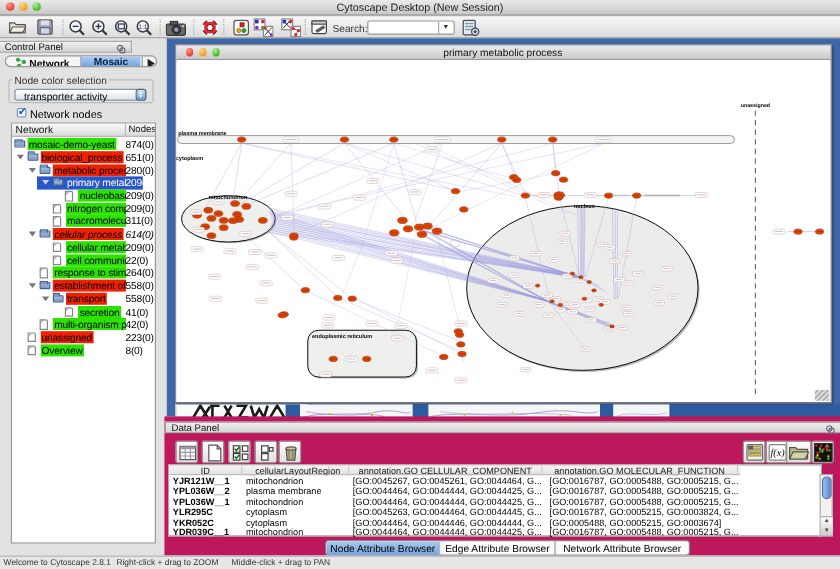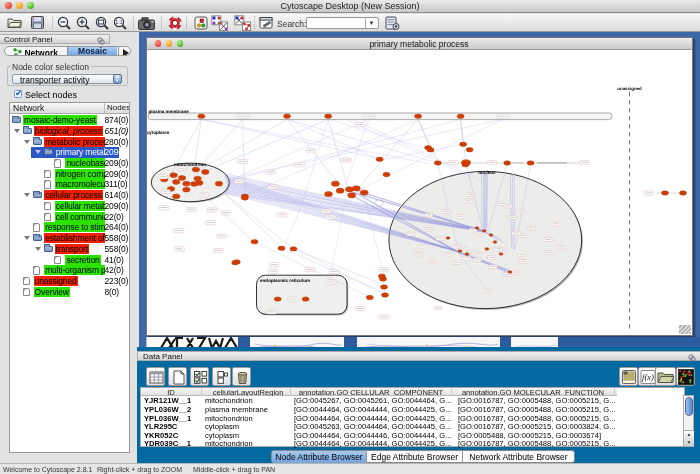--- a/index.html
+++ b/index.html
@@ -70,21 +70,21 @@
   background:#fff; border:1px solid #777; box-shadow:1.5px 1.5px 2px rgba(0,0,0,0.4); }
 #nettitle { position:absolute; left:0; top:0; width:100%; height:12.5px;
   background:linear-gradient(#ececec,#c9c9c9); border-bottom:1px solid #999;
   font-size:8.5px; color:#111; text-align:center; padding-top:1px; }
 #netcanvas { position:absolute; left:0; top:13px; width:545px; height:284px; background:#fff; }
 #grip { position:absolute; right:1px; bottom:1px; width:12px; height:9px;
   background:repeating-linear-gradient(135deg,#ddd 0,#ddd 1px,#999 2px,#ddd 3px); }
 .frag { position:absolute; top:305px; height:10.5px; }
 
 
-#dpanel { left:137px; top:347px; width:563px; height:116px; background:#0369a1; }
+#dpanel { left:137px; top:347px; width:563px; height:116px; background:#be185d; }
 #dpanel .ptitle { position:absolute; left:0; top:4px; width:563px; height:10px;
   background:linear-gradient(#efefef,#d5d5d5); border:1px solid #aaa; border-right:none;
   font-size:8px; color:#111; padding:0 0 0 5px; line-height:9.5px; }
 .dtb { position:absolute; top:20px; width:19px; height:19px;
   background:linear-gradient(#fdfdfd,#e0e0e0); border:1px solid #999; border-radius:2px; }
 .dtb svg { position:absolute; left:0.5px; top:0.5px; }
 #dtable { position:absolute; left:3px; top:40px; width:545px; height:60px;
   background:#fff; border:1px solid #aaa; font-size:7.6px; }
 #dhdr { position:absolute; left:0; top:0; width:476px; height:7.5px;
   background:linear-gradient(#f6f6f6,#e2e2e2); border-bottom:1px solid #bbb; color:#222; }
@@ -234,33 +234,33 @@
         <b style="position:relative;top:0px">Network</b></span>
       <span class="seg" style="left:62px;width:50px;background:linear-gradient(#aecdf2,#649fe2);border-left:1px solid #88a;">
         <b style="color:#0d1f3c">Mosaic</b></span>
       <span class="seg" style="left:113px;width:14px;border-left:1px solid #999;">
         <span style="display:inline-block;width:0;height:0;border-top:4px solid transparent;border-bottom:4px solid transparent;border-left:6px solid #222;margin-top:2px"></span></span>
     </div>
     <div id="gbox"></div>
     <div id="gboxlbl">Node color selection</div>
     <div id="combo">transporter activity<span class="btn">▲<br>▼</span></div>
     <div id="chk"></div>
-    <div id="chklbl">Select nodes</div>
+    <div id="chklbl">Network nodes</div>
     <div id="treebox">
       <div id="treehdr">
           <span style="position:absolute;left:3px">Network</span>
           <span class="h2">Nodes</span>
         </div>
       <div id="tree">
 <div class="trow" style="top:0.6px;">
             <span class="fold" style="left:2.0px"></span>
             <span class="lbl" style="left:13.0px;max-width:82.0px;background:#2ce300;">mosaic-demo-yeast</span>
             <span class="cnt" style="color:#000">874(0)</span>
           </div>
-<div class="trow" style="top:11.3px;font-style:italic;">
+<div class="trow" style="top:11.3px;">
             <span class="tri" style="left:3.5999999999999996px;border-top-color:#777"></span>
             <span class="fold" style="left:12.6px"></span>
             <span class="lbl" style="left:23.6px;max-width:71.4px;background:#f02000;">biological_process</span>
             <span class="cnt" style="color:#000">651(0)</span>
           </div>
 <div class="trow" style="top:22px;">
             <span class="tri" style="left:14.2px;border-top-color:#777"></span>
             <span class="fold" style="left:23.2px"></span>
             <span class="lbl" style="left:34.2px;max-width:60.8px;background:#f02000;">metabolic process</span>
             <span class="cnt" style="color:#000">280(0)</span>
@@ -279,21 +279,21 @@
 <div class="trow" style="top:54.2px;">
             <span class="filei" style="left:33.8px"></span>
             <span class="lbl" style="left:44.8px;max-width:50.2px;background:#2ce300;">nitrogen compo</span>
             <span class="cnt" style="color:#000">209(0)</span>
           </div>
 <div class="trow" style="top:64.9px;">
             <span class="filei" style="left:33.8px"></span>
             <span class="lbl" style="left:44.8px;max-width:50.2px;background:#2ce300;">macromolecule</span>
             <span class="cnt" style="color:#000">311(0)</span>
           </div>
-<div class="trow" style="top:75.6px;">
+<div class="trow" style="top:75.6px;font-style:italic;">
             <span class="tri" style="left:14.2px;border-top-color:#777"></span>
             <span class="fold" style="left:23.2px"></span>
             <span class="lbl" style="left:34.2px;max-width:60.8px;background:#f02000;">cellular process</span>
             <span class="cnt" style="color:#000">614(0)</span>
           </div>
 <div class="trow" style="top:86.4px;">
             <span class="filei" style="left:33.8px"></span>
             <span class="lbl" style="left:44.8px;max-width:50.2px;background:#2ce300;">cellular metabol</span>
             <span class="cnt" style="color:#000">209(0)</span>
           </div>

